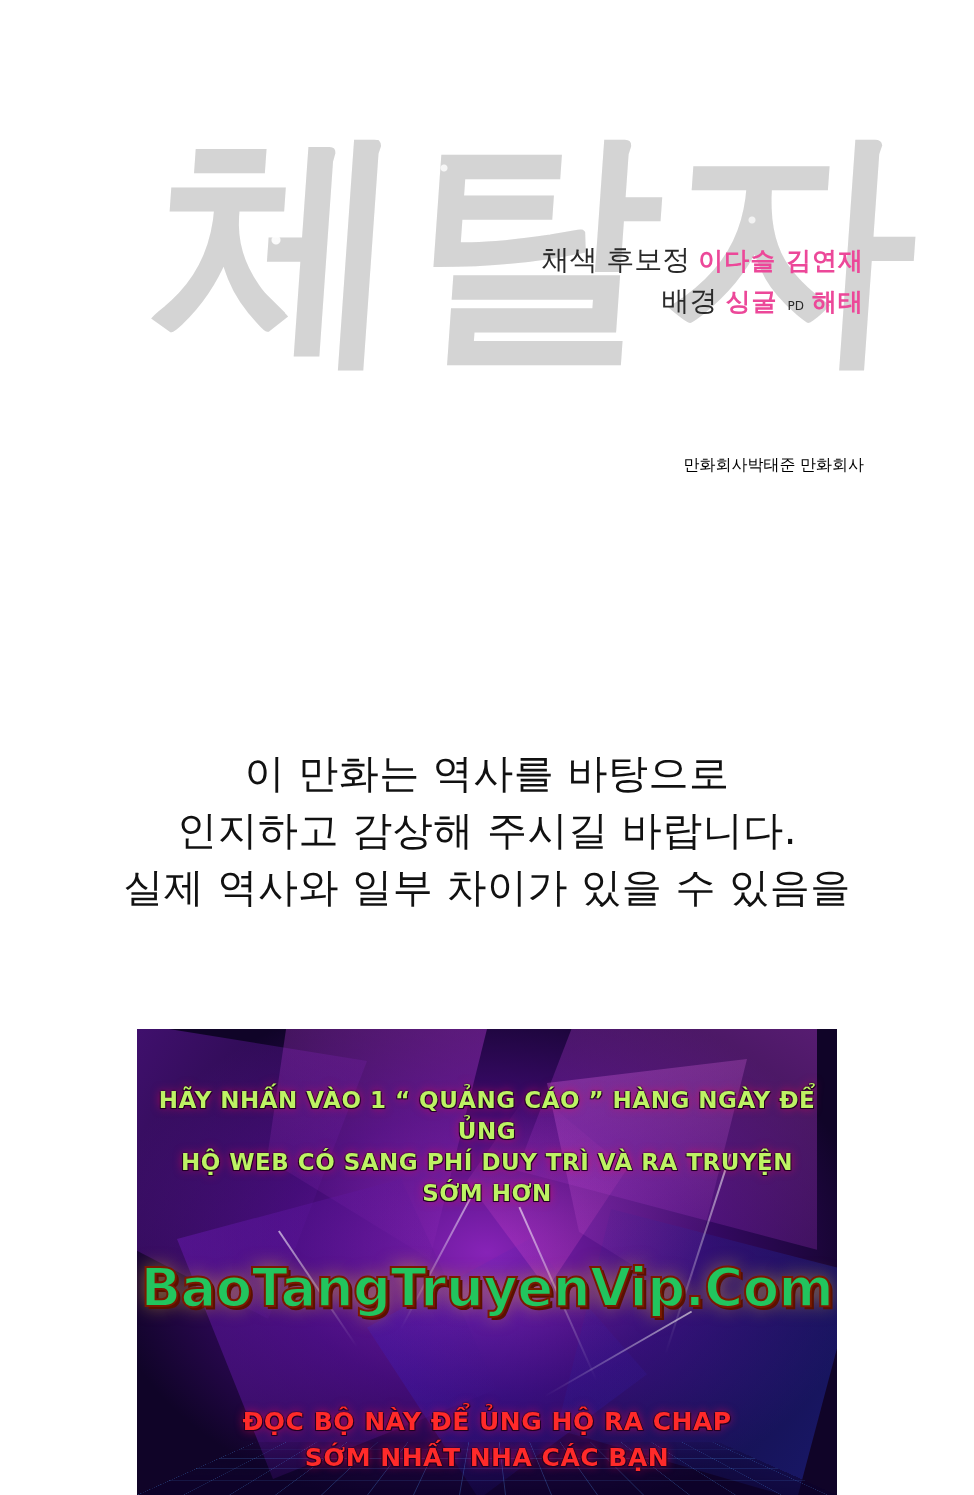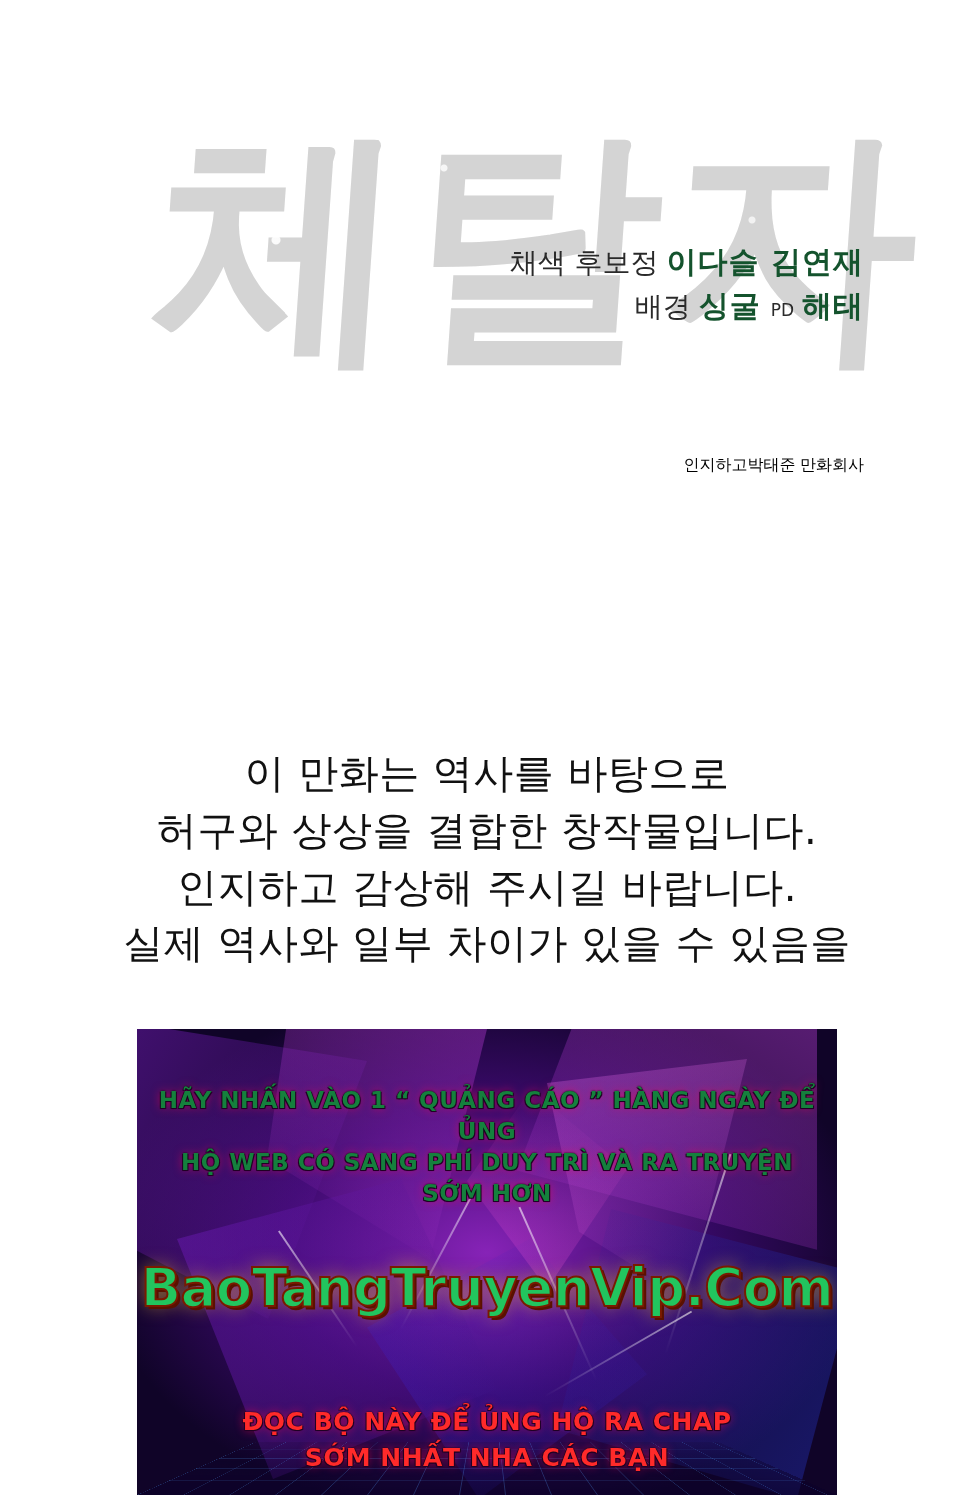--- a/index.html
+++ b/index.html
@@ -79,28 +79,28 @@
     white-space: nowrap;
     font-family: "DejaVu Sans", sans-serif;
   }
   .credit-line .role {
     font-size: 28px;
     font-weight: 500;
     color: #2a2a2a;
     letter-spacing: 0px;
   }
   .credit-line .name {
-    font-size: 30px;
-    font-weight: 700;
-    color: #14532d;
+    font-size: 25px;
+    font-weight: 700;
+    color: #ec4899;
     margin-left: 8px;
     letter-spacing: 1px;
   }
   .credit-line .sub {
-    font-size: 17px;
+    font-size: 12px;
     font-weight: 500;
     color: #2a2a2a;
     margin-left: 10px;
   }
 
   .credits-second {
     position: absolute;
     right: 110px;
     top: 455px;
     text-align: right;
@@ -211,21 +211,21 @@
     text-align: center;
   }
 
   .banner-top-text {
     margin-top: 56px;
     font-family: "DejaVu Sans", sans-serif;
     font-size: 23px;
     font-weight: 700;
     line-height: 1.35;
     letter-spacing: 0.5px;
-    color: #15803d;
+    color: #bef264;
     text-shadow:
       0 0 2px #000,
       1px 1px 0 #2a0030,
       -1px 1px 0 #2a0030,
       0 0 10px rgba(255,0,80,0.7);
     padding: 0 10px;
   }
 
   .banner-site {
     margin-top: 48px;
@@ -269,27 +269,26 @@
     <div class="credits">
       <div class="credit-line">
         <span class="role">채색 후보정</span><span class="name">이다슬 김연재</span>
       </div>
       <div class="credit-line">
         <span class="role">배경</span><span class="name">싱굴</span><span class="sub">PD</span><span class="name">해태</span>
       </div>
     </div>
 
     <div class="credits-second">
-      <span class="role">인지하고</span><span class="name">박태준 만화회사</span>
+      <span class="role">만화회사</span><span class="name">박태준 만화회사</span>
     </div>
   </div>
 
   <div class="disclaimer">
     <div>이 만화는 역사를 바탕으로</div>
-    <div>허구와 상상을 결합한 창작물입니다.</div>
     <div>인지하고 감상해 주시길 바랍니다.</div>
     <div>실제 역사와 일부 차이가 있을 수 있음을</div>
   </div>
 
   <div class="banner">
     <div class="banner-bg"></div>
     <div class="shard s1"></div>
     <div class="shard s2"></div>
     <div class="shard s3"></div>
     <div class="shard s4"></div>

